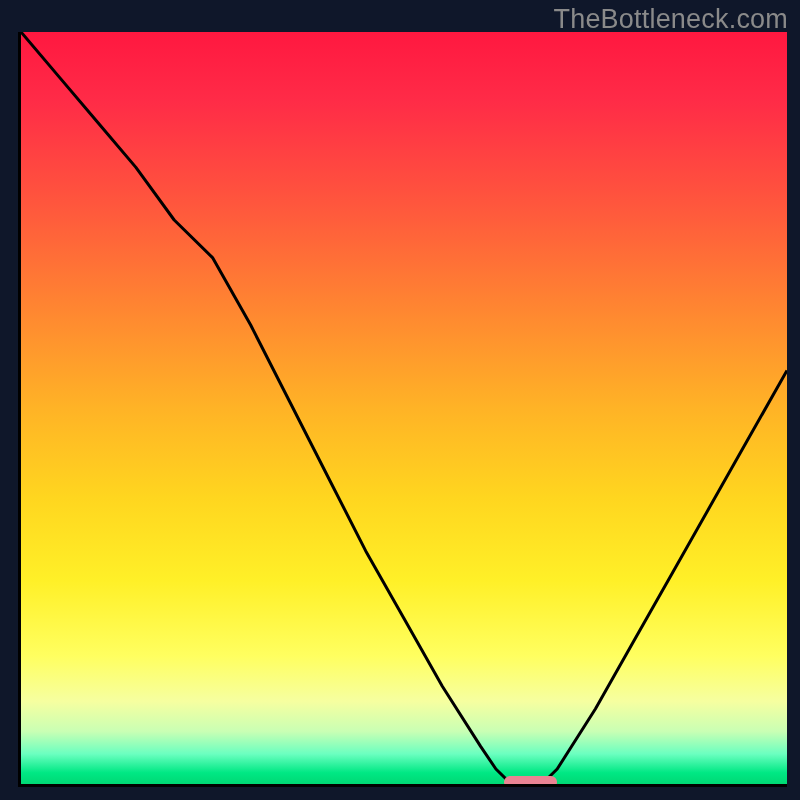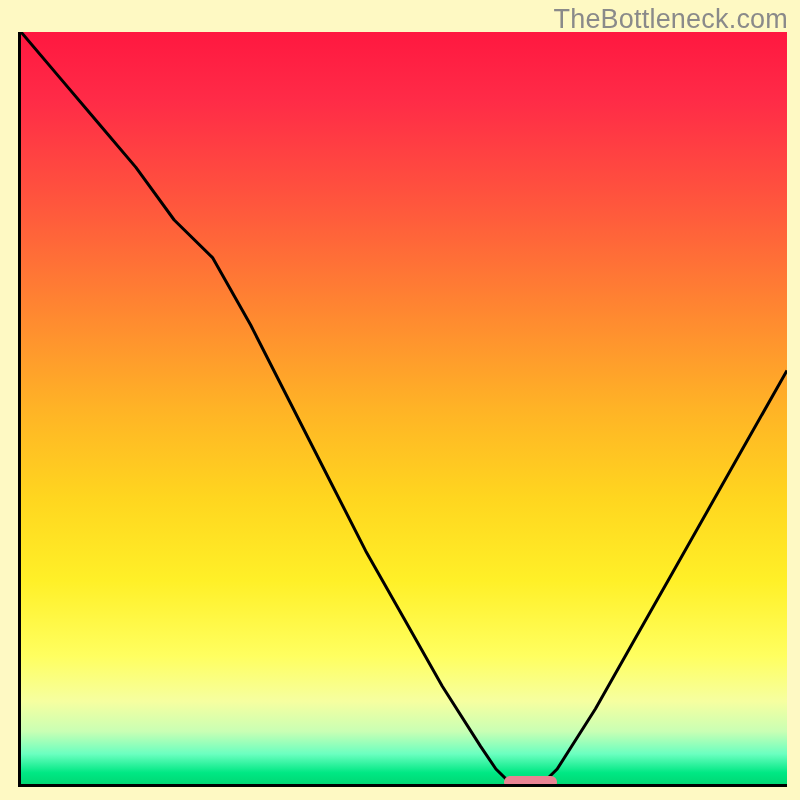--- a/index.html
+++ b/index.html
@@ -7,21 +7,21 @@
     padding: 0;
     width: 800px;
     height: 800px;
     overflow: hidden;
     background: #fff;
   }
   .chart-container {
     position: relative;
     width: 800px;
     height: 800px;
-    background: #fef9c3;
+    background: #0f172a;
   }
   .watermark {
     position: absolute;
     top: 4px;
     right: 12px;
     font-family: Arial, Helvetica, sans-serif;
     font-size: 27px;
     color: #8a8a8a;
     letter-spacing: 0.2px;
     z-index: 10;

